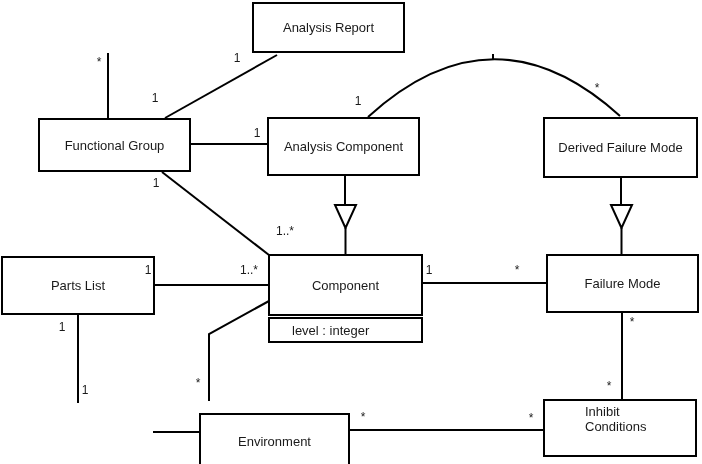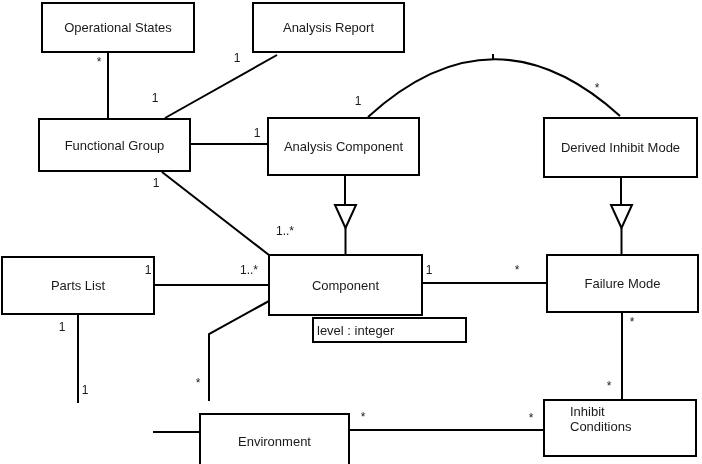--- a/index.html
+++ b/index.html
@@ -8,22 +8,22 @@
     font-family:"Liberation Sans",sans-serif;color:#1a1a1a;overflow:hidden;
   }
   svg.edges{position:absolute;left:0;top:0;z-index:1;}
   svg.edges line, svg.edges polyline, svg.edges path{stroke:#000;stroke-width:2;fill:none;}
   svg.edges polygon{stroke:#000;stroke-width:2;fill:#fff;}
   .cls{
     position:absolute;box-sizing:border-box;border:2px solid #000;background:#fff;
     display:flex;align-items:center;justify-content:center;
     font-size:13px;line-height:15px;z-index:2;text-align:center;
   }
-  .cls.attr-compartment{justify-content:flex-start;padding-left:3px;text-align:left;margin-left:44px;}
-  .cls.top-left{align-items:flex-start;justify-content:flex-start;padding:3px 0 0 25px;text-align:left;}
+  .cls.attr-compartment{justify-content:flex-start;padding-left:22px;text-align:left;}
+  .cls.top-left{align-items:flex-start;justify-content:flex-start;padding:3px 0 0 40px;text-align:left;}
   .cls.top-left .cls-name{width:82px;}
   .mult{
     position:absolute;transform:translate(-50%,-50%);
     font-size:12px;line-height:12px;z-index:3;white-space:nowrap;
   }
 </style>
 </head>
 <body>
 
 <div class="canvas">
@@ -46,34 +46,31 @@
 
     <line x1="155" y1="285" x2="268" y2="285"></line>
     <line x1="78" y1="315" x2="78" y2="403"></line>
     <polyline points="269,301 209,334 209,401"></polyline>
     <line x1="153" y1="432" x2="199" y2="432"></line>
     <line x1="350" y1="430" x2="543" y2="430"></line>
     <line x1="622" y1="313" x2="622" y2="399"></line>
     <line x1="423" y1="283" x2="546" y2="283"></line>
   </svg>
 
-  <div class="cls" style="left:41px;top:2px;width:154px;height:51px;">
-    <span class="cls-name">Operational States</span>
-  </div>
   <div class="cls" style="left:38px;top:118px;width:153px;height:54px;">
     <span class="cls-name">Functional Group</span>
   </div>
   <div class="cls" style="left:252px;top:2px;width:153px;height:51px;">
     <span class="cls-name">Analysis Report</span>
   </div>
   <div class="cls" style="left:267px;top:117px;width:153px;height:59px;">
     <span class="cls-name">Analysis Component</span>
   </div>
   <div class="cls" style="left:543px;top:117px;width:155px;height:61px;">
-    <span class="cls-name">Derived Inhibit Mode</span>
+    <span class="cls-name">Derived Failure Mode</span>
   </div>
   <div class="cls" style="left:1px;top:256px;width:154px;height:59px;">
     <span class="cls-name">Parts List</span>
   </div>
   <div class="cls" style="left:268px;top:254px;width:155px;height:62px;">
     <span class="cls-name">Component</span>
   </div>
   <div class="cls attr-compartment" style="left:268px;top:317px;width:155px;height:26px;">
     <span class="attr-text">level : integer</span>
   </div>

